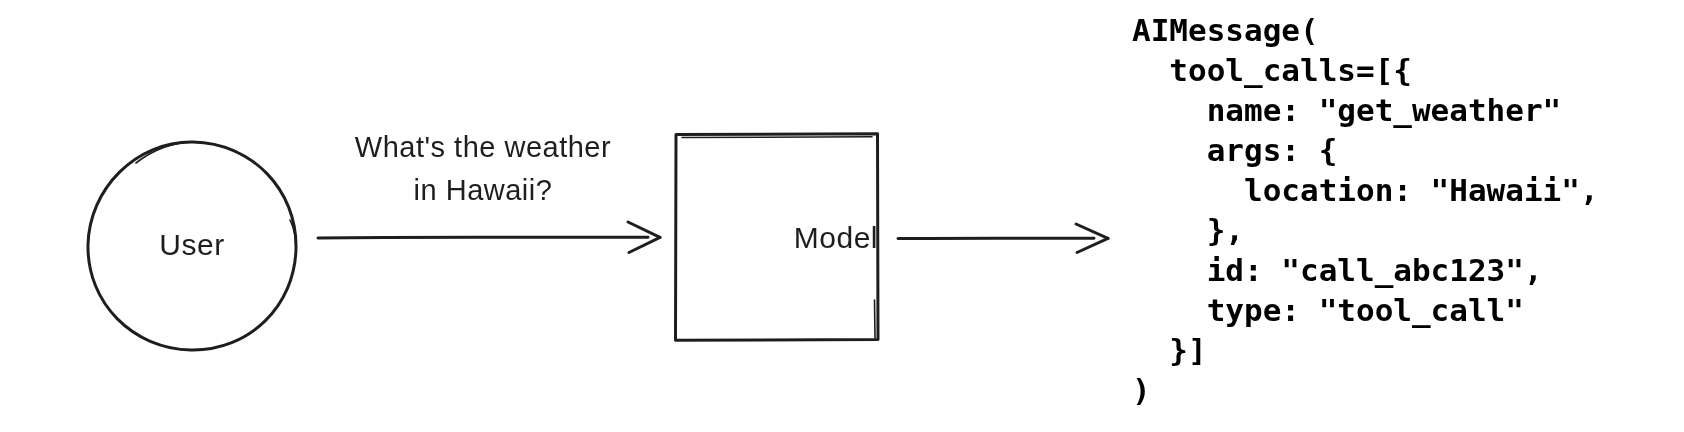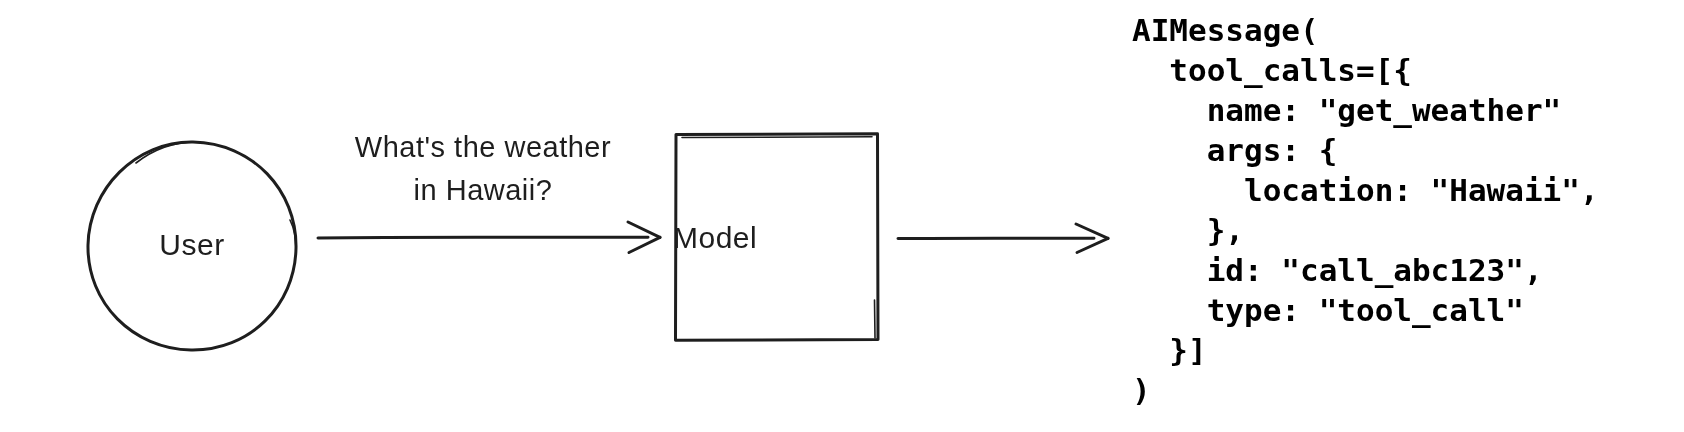--- a/index.html
+++ b/index.html
@@ -30,21 +30,21 @@
     left: 88px;
     top: 228px;
     width: 208px;
     text-align: center;
     font-size: 30px;
   }
   .model-label {
     left: 673px;
     top: 221px;
     width: 205px;
-    text-align: left;
+    text-align: right;
     font-size: 30px;
   }
   .request-label {
     left: 313px;
     top: 126px;
     width: 340px;
     text-align: center;
     font-size: 29px;
     line-height: 43px;
     white-space: pre-line;

